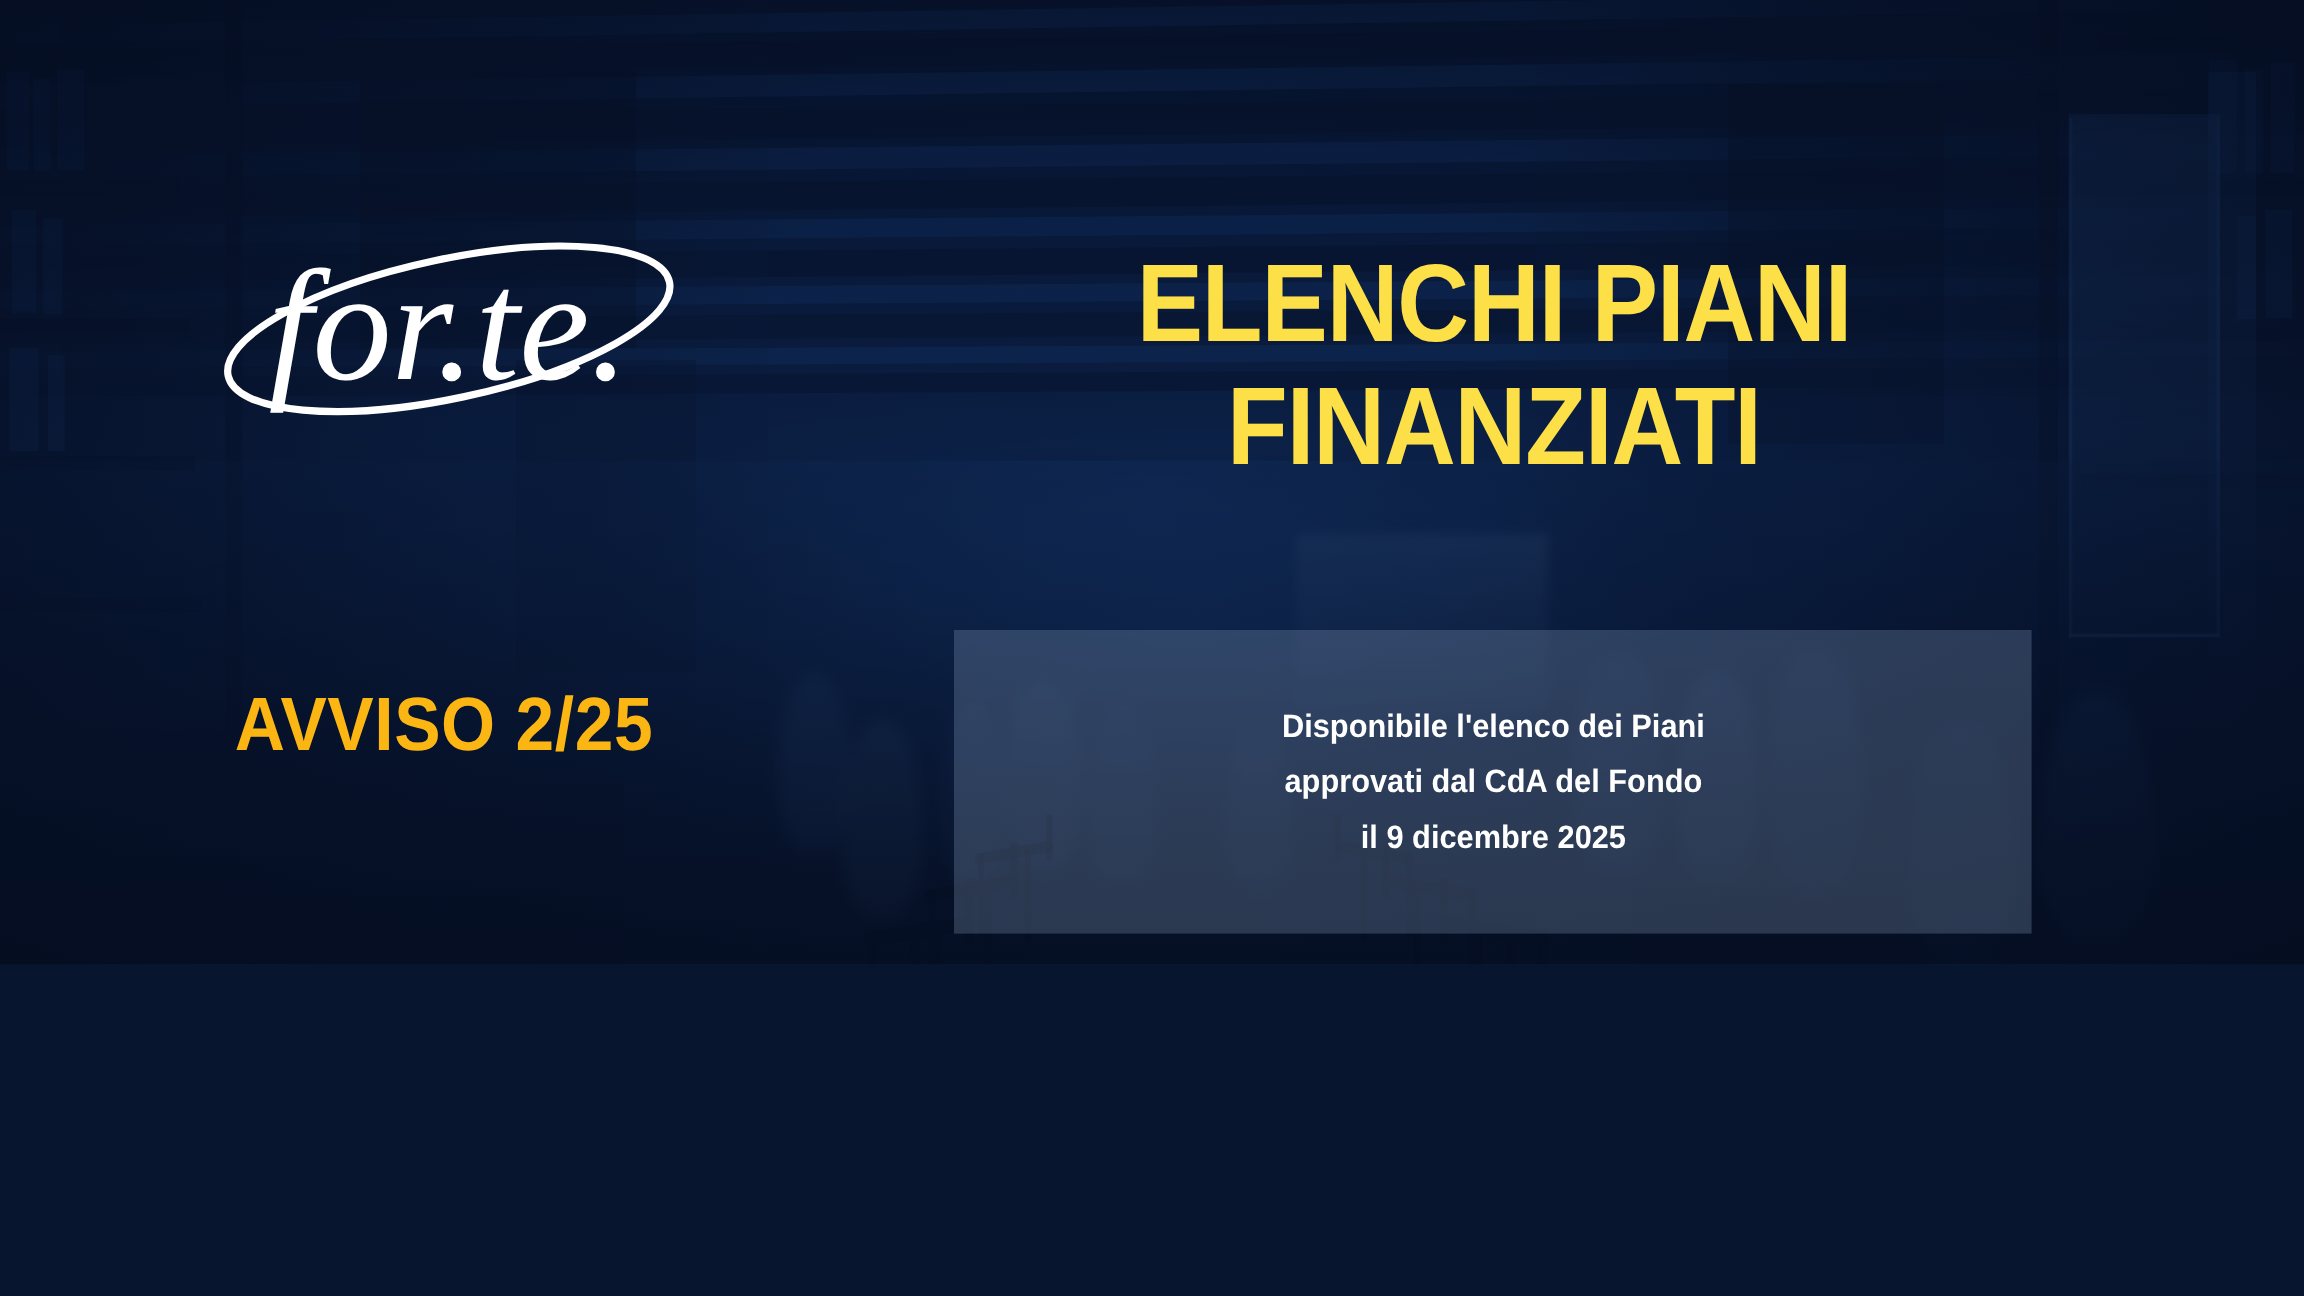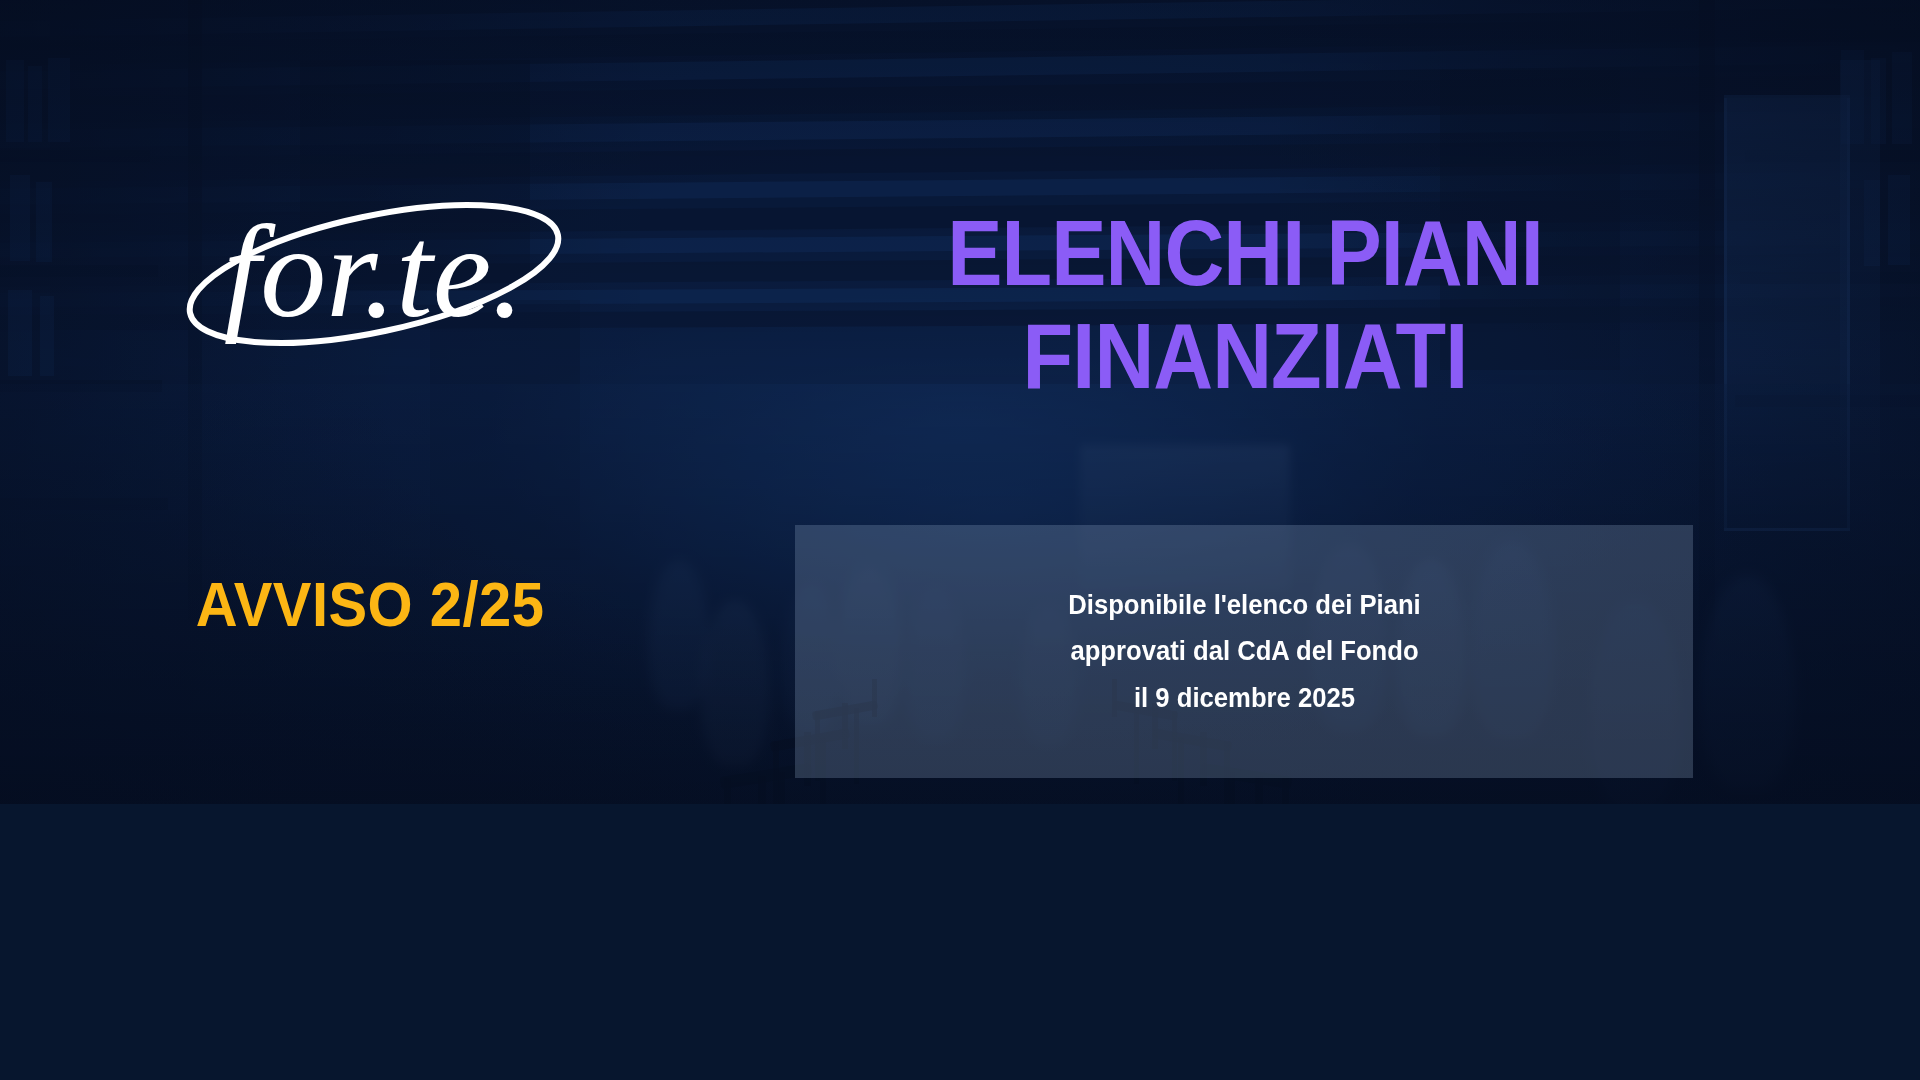--- a/index.html
+++ b/index.html
@@ -107,21 +107,21 @@
     font-weight:bold;
     letter-spacing:.5px;
     transform:scaleX(.92);
     transform-origin:50% 50%;
     white-space:nowrap;
   }
 
   .headline{
     position:absolute;left:770px;top:202px;width:950px;
     text-align:center;
-    color:#8b5cf6;
+    color:#fde047;
     font-weight:bold;
     font-size:92px;
     line-height:1.12;
     letter-spacing:-1px;
   }
   .headline .ln{display:block;transform:scaleX(.9);transform-origin:50% 50%;white-space:nowrap;}
 
   .subbox{
     position:absolute;left:795px;top:525px;width:898px;height:253px;
     background:rgba(150,175,205,.26);

